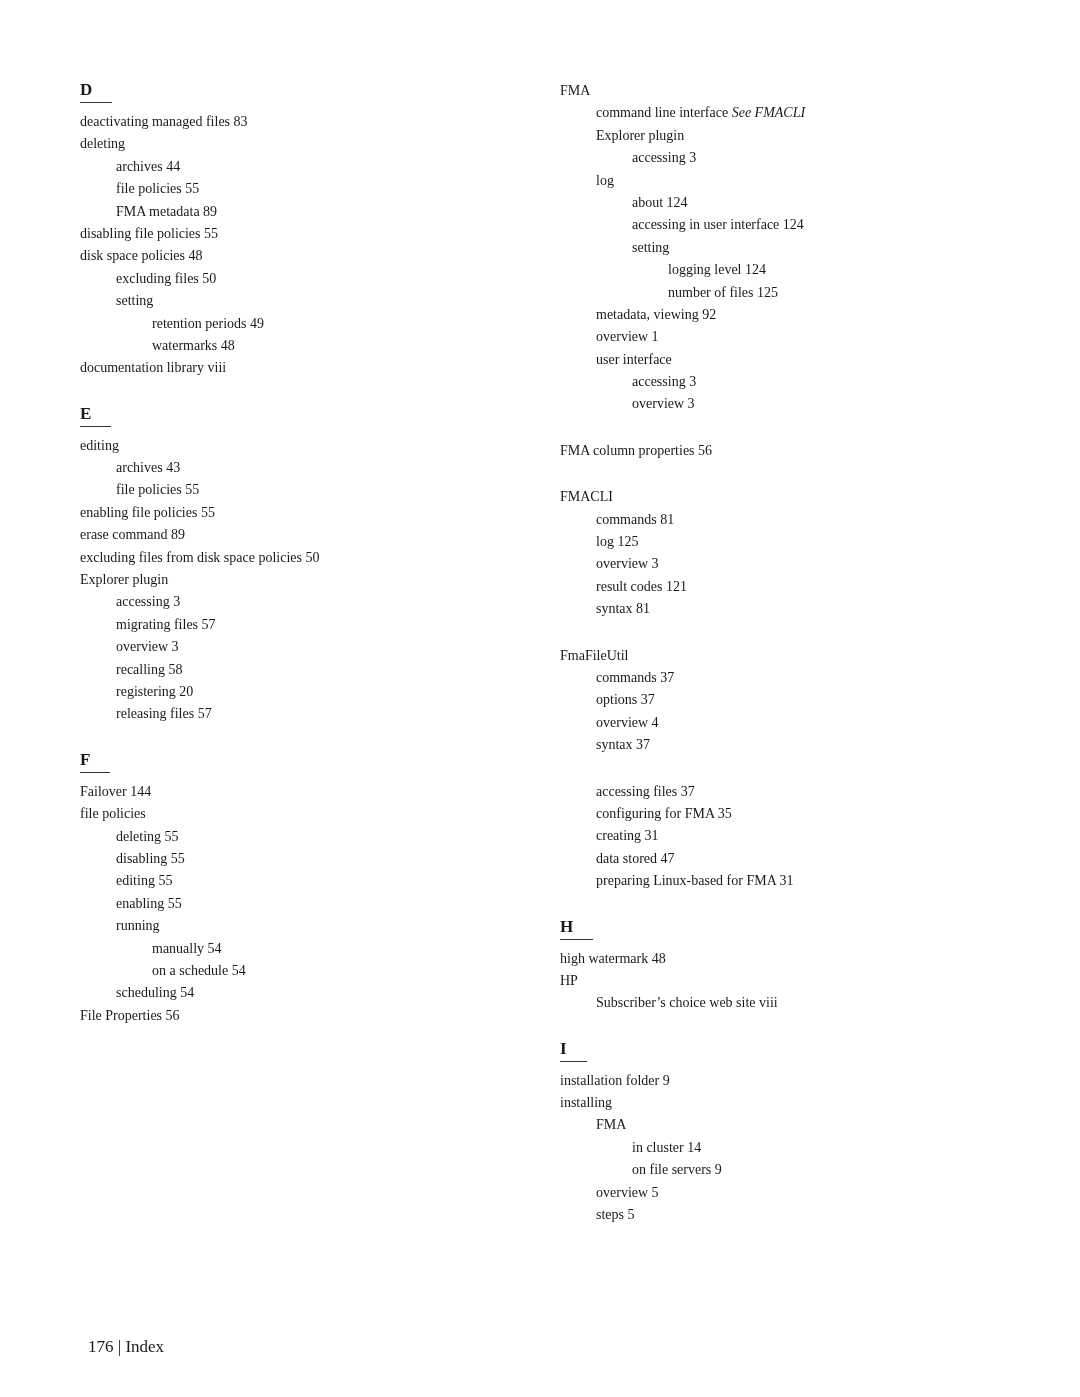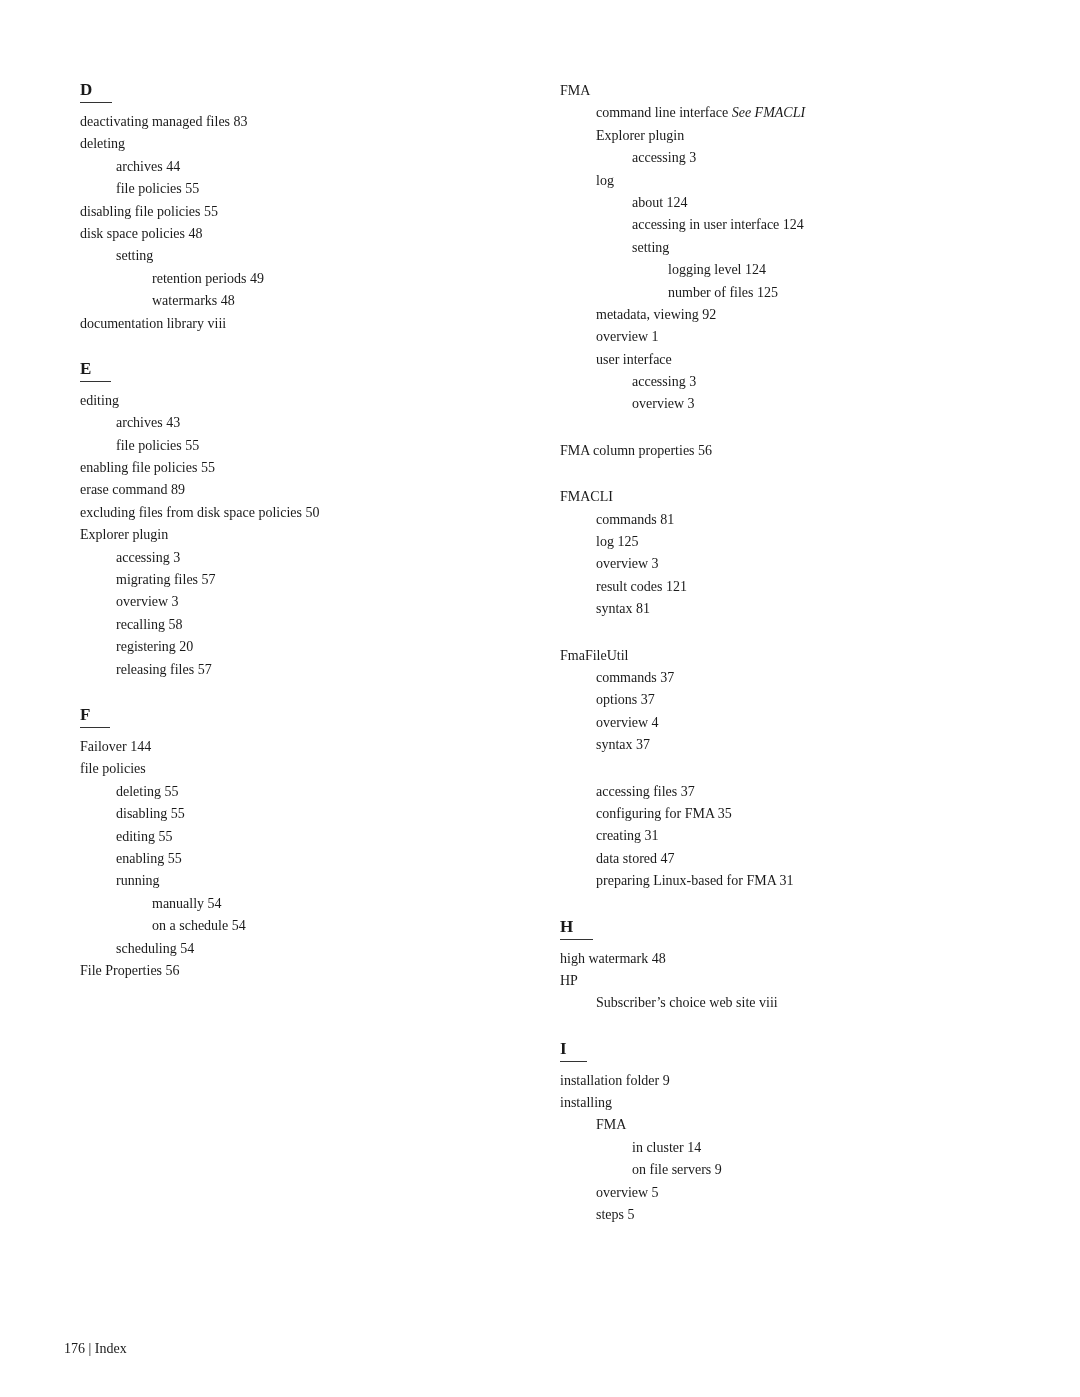--- a/index.html
+++ b/index.html
@@ -75,38 +75,40 @@
       line-height: 1.6;
     }
 
     .italic {
       font-style: italic;
     }
 
     .page-footer {
       position: absolute;
       bottom: 40px;
-      left: 64px;
-      font-size: 14px;
+      left: 88px;
+      font-size: 17px;
     }
   </style>
 </head>
 <body>
 
 <div class="page">
   <div class="two-column">
 
     <div class="column" id="left-col">
         <div class="section"><div class="section-header">D</div><div class="entry">
             <span class="term">deactivating managed files 83</span>
             <span class="term">deleting</span>
             <span class="sub1">archives 44</span>
             <span class="sub1">file policies 55</span>
+            <span class="sub1">FMA metadata 89</span>
             <span class="term">disabling file policies 55</span>
             <span class="term">disk space policies 48</span>
+            <span class="sub1">excluding files 50</span>
             <span class="sub1">setting</span>
             <span class="sub2">retention periods 49</span>
             <span class="sub2">watermarks 48</span>
             <span class="term">documentation library viii</span>
           </div></div>
         <div class="section"><div class="section-header">E</div><div class="entry">
             <span class="term">editing</span>
             <span class="sub1">archives 43</span>
             <span class="sub1">file policies 55</span>
             <span class="term">enabling file policies 55</span>

